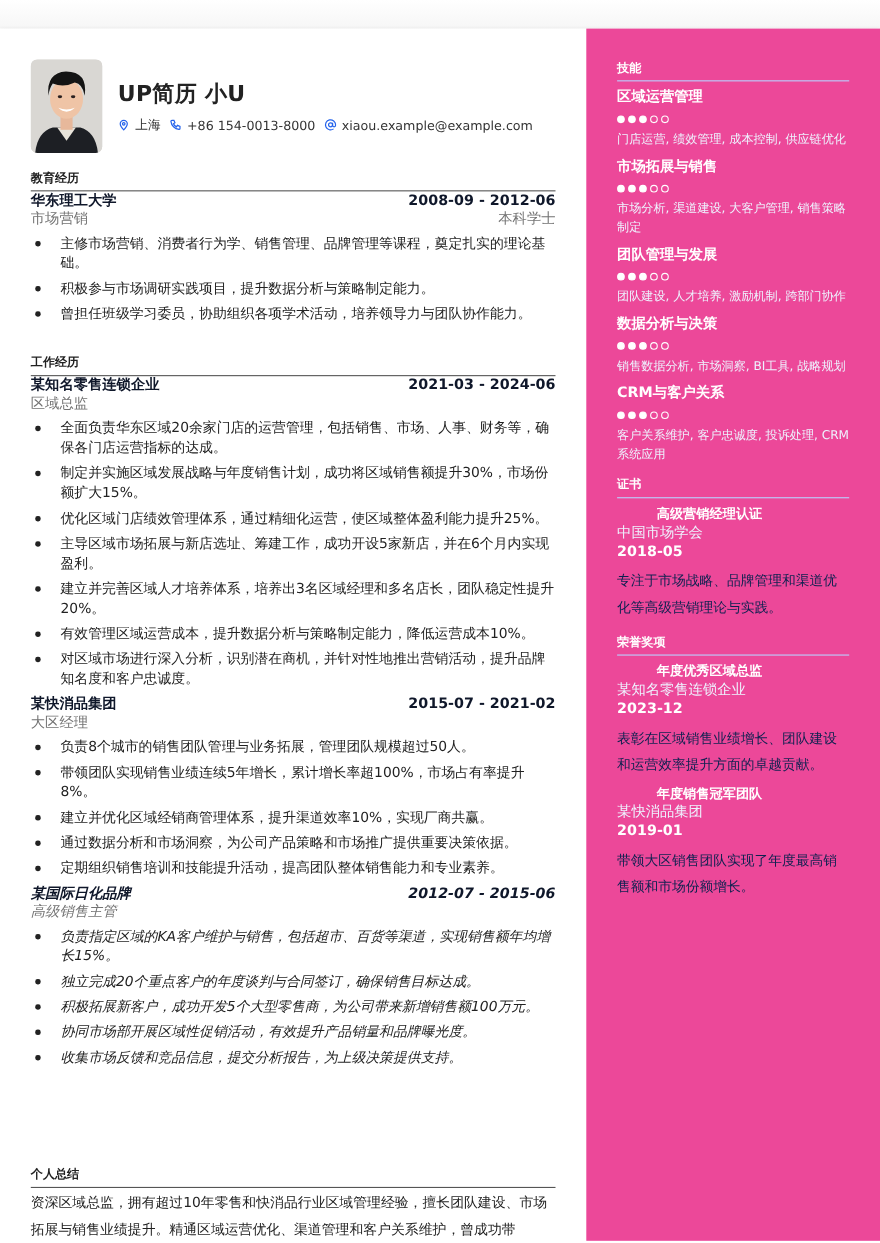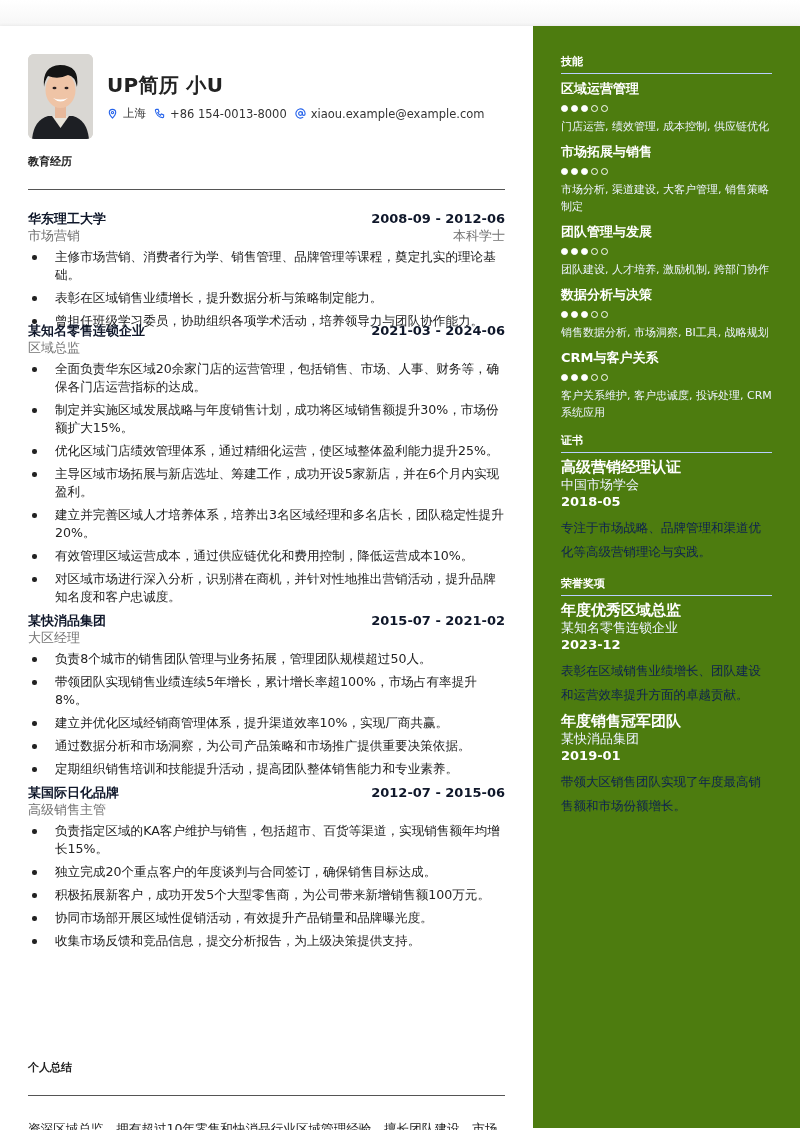--- a/index.html
+++ b/index.html
@@ -1,50 +1,50 @@
 <!DOCTYPE html>
 <html><head>
 <meta charset="utf-8">
 <style>
   * { box-sizing: border-box; margin: 0; padding: 0; }
   html, body { width: 800px; height: 1130px; overflow: hidden; background: #ffffff; }
   body { font-family: "DejaVu Sans", "Liberation Sans", sans-serif; color: #1f1f1f; position: relative; }
   .topbar { position: absolute; left: 0; top: 0; width: 800px; height: 26px; background: linear-gradient(#ffffff, #f6f6f6); }
   .page { position: absolute; left: 0; top: 26px; width: 800px; height: 1104px; background: #fff; box-shadow: 0 -1px 3px rgba(0,0,0,0.05); }
   .main { position: absolute; left: 28px; top: 0; width: 477px; }
-  .sidebar { position: absolute; left: 533px; top: 0; width: 267px; height: 1102px; background: #4d7c0f; color: #fff; padding: 28px 28px 0 28px; }
+  .sidebar { position: absolute; left: 533px; top: 0; width: 267px; height: 1102px; background: #ec4899; color: #fff; padding: 28px 28px 0 28px; }
 
   
   .header { position: absolute; left: 0; top: 28px; height: 86px; width: 477px; }
   .photo { position: absolute; left: 0; top: 0; width: 65px; height: 85px; border-radius: 6px; background: #d8d6d2; overflow: hidden; }
   .name { position: absolute; left: 79px; top: 18px; font-size: 20px; font-weight: bold; color: #222; letter-spacing: 0.3px; }
   .contacts { position: absolute; left: 79px; top: 52px; display: flex; align-items: center; font-size: 11.5px; color: #333; white-space: nowrap; }
   .contacts .ci { display: inline-flex; align-items: center; margin-right: 8px; }
   .contacts svg { width: 11px; height: 11px; margin-right: 5px; }
 
   
   .section { position: absolute; left: 0; width: 477px; }
-  .sec-title { font-size: 11px; font-weight: bold; color: #222; padding-bottom: 20px; border-bottom: 1.5px solid #555; margin-bottom: 20px; }
+  .sec-title { font-size: 11px; font-weight: bold; color: #222; padding-bottom: 4px; border-bottom: 1.5px solid #555; margin-bottom: 0; }
   .entry-head { display: flex; justify-content: space-between; font-size: 13px; font-weight: bold; color: #0f172a; line-height: 17px; }
   .entry-sub { display: flex; justify-content: space-between; font-size: 13px; color: #737373; line-height: 17px; }
   ul.bullets { list-style: none; margin-top: 4px; }
   ul.bullets li { position: relative; padding-left: 27px; font-size: 12.6px; line-height: 18px; color: #222; margin-bottom: 5px; }
   ul.bullets li::before { content: ""; position: absolute; left: 4px; top: 7px; width: 4.5px; height: 4.5px; border-radius: 50%; background: #222; }
   .summary { font-size: 12.6px; line-height: 25px; color: #222; }
 
   
   .sb-title { font-size: 11px; font-weight: bold; color: #fff; padding-bottom: 4px; border-bottom: 1.5px solid #b9d0ff; margin-bottom: 6px; }
   .skill { margin-bottom: 8px; }
   .skill-name { font-size: 13px; font-weight: bold; line-height: 18px; }
   .dots { display: flex; align-items: center; height: 16px; margin-top: 2px; }
   .dot { width: 7px; height: 7px; border-radius: 50%; margin-right: 3px; border: 1.2px solid #fff; }
   .dot.on { background: #fff; }
   .skill-kw { font-size: 11px; line-height: 17px; color: #eef3ff; margin-top: 2px; }
   .sb-section { margin-bottom: 12px; }
-  .cert-name { font-size: 15px; font-weight: bold; line-height: 17px; }
+  .cert-name { font-size: 12px; font-weight: bold; line-height: 17px; margin-left: 36px; }
   .cert-org { font-size: 13px; line-height: 17px; color: #eef3ff; }
   .cert-date { font-size: 13px; font-weight: bold; line-height: 17px; }
   .cert-desc { font-size: 12.5px; line-height: 24px; color: #0d2150; margin-top: 6px; margin-bottom: 6px; }
 </style>
 </head>
 <body>
 
 <div class="topbar"></div>
 
 <div class="page">
@@ -96,43 +96,44 @@
         <div class="entry-head">
           <span>华东理工大学</span>
           <span>2008-09 - 2012-06</span>
         </div>
         <div class="entry-sub">
           <span>市场营销</span>
           <span>本科学士</span>
         </div>
         <ul class="bullets">
           <li>主修市场营销、消费者行为学、销售管理、品牌管理等课程，奠定扎实的理论基础。</li>
-          <li>表彰在区域销售业绩增长，提升数据分析与策略制定能力。</li>
+          <li>积极参与市场调研实践项目，提升数据分析与策略制定能力。</li>
           <li>曾担任班级学习委员，协助组织各项学术活动，培养领导力与团队协作能力。</li>
         </ul>
       </div>
     </div>
 
     <div class="section" style="top:296px;">
+      <div class="sec-title">工作经历</div>
 
       <div>
         <div class="entry-head">
           <span>某知名零售连锁企业</span>
           <span>2021-03 - 2024-06</span>
         </div>
         <div class="entry-sub">
             <span>区域总监</span>
           </div>
         <ul class="bullets">
           <li>全面负责华东区域20余家门店的运营管理，包括销售、市场、人事、财务等，确保各门店运营指标的达成。</li>
           <li>制定并实施区域发展战略与年度销售计划，成功将区域销售额提升30%，市场份额扩大15%。</li>
           <li>优化区域门店绩效管理体系，通过精细化运营，使区域整体盈利能力提升25%。</li>
           <li>主导区域市场拓展与新店选址、筹建工作，成功开设5家新店，并在6个月内实现盈利。</li>
           <li>建立并完善区域人才培养体系，培养出3名区域经理和多名店长，团队稳定性提升20%。</li>
-          <li>有效管理区域运营成本，通过供应链优化和费用控制，降低运营成本10%。</li>
+          <li>有效管理区域运营成本，提升数据分析与策略制定能力，降低运营成本10%。</li>
           <li>对区域市场进行深入分析，识别潜在商机，并针对性地推出营销活动，提升品牌知名度和客户忠诚度。</li>
         </ul>
       </div>
 
       <div style="margin-top:6px;">
         <div class="entry-head">
           <span>某快消品集团</span>
           <span>2015-07 - 2021-02</span>
         </div>
         <div class="entry-sub">
@@ -140,21 +141,21 @@
           </div>
         <ul class="bullets">
           <li>负责8个城市的销售团队管理与业务拓展，管理团队规模超过50人。</li>
           <li>带领团队实现销售业绩连续5年增长，累计增长率超100%，市场占有率提升8%。</li>
           <li>建立并优化区域经销商管理体系，提升渠道效率10%，实现厂商共赢。</li>
           <li>通过数据分析和市场洞察，为公司产品策略和市场推广提供重要决策依据。</li>
           <li>定期组织销售培训和技能提升活动，提高团队整体销售能力和专业素养。</li>
         </ul>
       </div>
 
-      <div style="margin-top:6px;">
+      <div style="margin-top:6px;font-style:italic;">
         <div class="entry-head">
           <span>某国际日化品牌</span>
           <span>2012-07 - 2015-06</span>
         </div>
         <div class="entry-sub">
             <span>高级销售主管</span>
           </div>
         <ul class="bullets">
           <li>负责指定区域的KA客户维护与销售，包括超市、百货等渠道，实现销售额年均增长15%。</li>
           <li>独立完成20个重点客户的年度谈判与合同签订，确保销售目标达成。</li>

